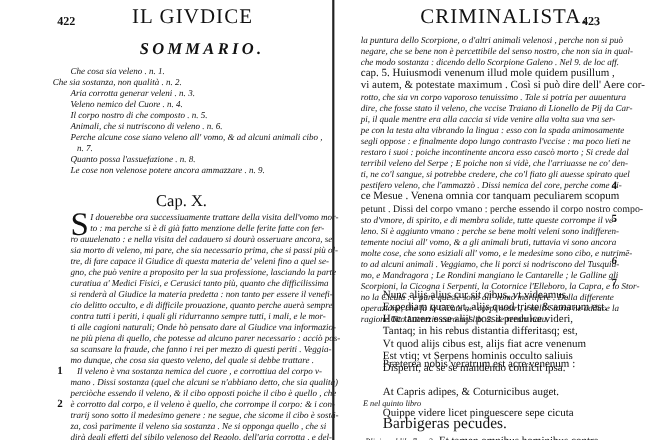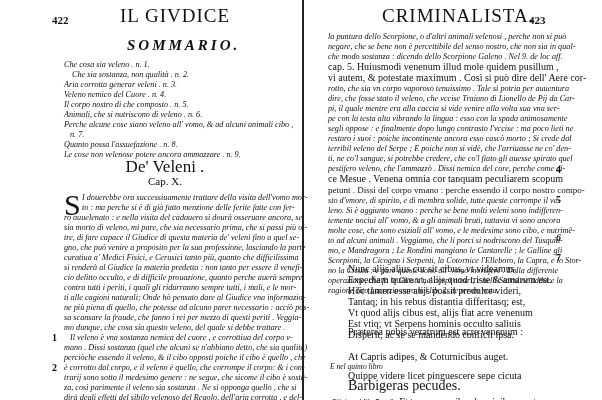--- a/index.html
+++ b/index.html
@@ -25,33 +25,32 @@
 </head>
 <body>
 
 <div class="page left-page">
   <div class="pgnum" style="left:52px;top:14px;">422</div>
   <div class="runhead" style="left:120px;top:5px;font-size:19px;">IL GIVDICE</div>
   <div class="runhead" style="left:127px;top:37px;font-size:15px;font-style:italic;font-weight:bold;letter-spacing:3px;">SOMMARIO.</div>
 
   <div>
     <div class="line" style="left:64px;top:60px;">Che cosa sia veleno . n. 1.</div>
-    <div class="line" style="left:72px;top:70px;text-align:center;">Che sia sostanza, non qualità . n. 2.</div>
+    <div class="line" style="left:48px;top:70px;text-align:center;">Che sia sostanza, non qualità . n. 2.</div>
     <div class="line" style="left:64px;top:80px;">Aria corrotta generar veleni . n. 3.</div>
     <div class="line" style="left:64px;top:90px;">Veleno nemico del Cuore . n. 4.</div>
     <div class="line" style="left:64px;top:100px;">Il corpo nostro di che composto . n. 5.</div>
     <div class="line" style="left:64px;top:110px;">Animali, che si nutriscono di veleno . n. 6.</div>
     <div class="line" style="left:64px;top:120px;">Perche alcune cose siano veleno all' vomo, &amp; ad alcuni animali cibo ,</div>
     <div class="line" style="left:70px;top:130px;">n. 7.</div>
     <div class="line" style="left:64px;top:140px;">Quanto possa l'assuefazione . n. 8.</div>
     <div class="line" style="left:64px;top:150px;">Le cose non velenose potere ancora ammazzare . n. 9.</div>
   </div>
 
-  <div class="center" style="left:100px;width:130px;top:157px;font-size:17px;">De' Veleni .</div>
-  <div class="center" style="left:100px;width:130px;top:175px;font-size:11px;">Cap. X.</div>
+  <div class="center" style="left:100px;width:130px;top:175px;font-size:15px;">Cap. X.</div>
 
   <div style="position:absolute;left:64px;top:192px;font-size:30px;line-height:26px;">S</div>
 
   <div>
     <div class="line" style="left:82px;top:193px;">I douerebbe ora successiuamente trattare della visita dell'vomo mor-</div>
     <div class="line" style="left:82px;top:203px;">to : ma perche si è di già fatto menzione delle ferite fatte con fer-</div>
     <div class="line" style="left:64px;top:213px;">ro auuelenato : e nella visita del cadauero si dourà osseruare ancora, se</div>
     <div class="line" style="left:64px;top:223px;">sia morto di veleno, mi pare, che sia necessario prima, che si passi più ol-</div>
     <div class="line" style="left:64px;top:233px;">tre, di fare capace il Giudice di questa materia de' veleni fino a quel se-</div>
     <div class="line" style="left:64px;top:243px;">gno, che può venire a proposito per la sua professione, lasciando la parte</div>

